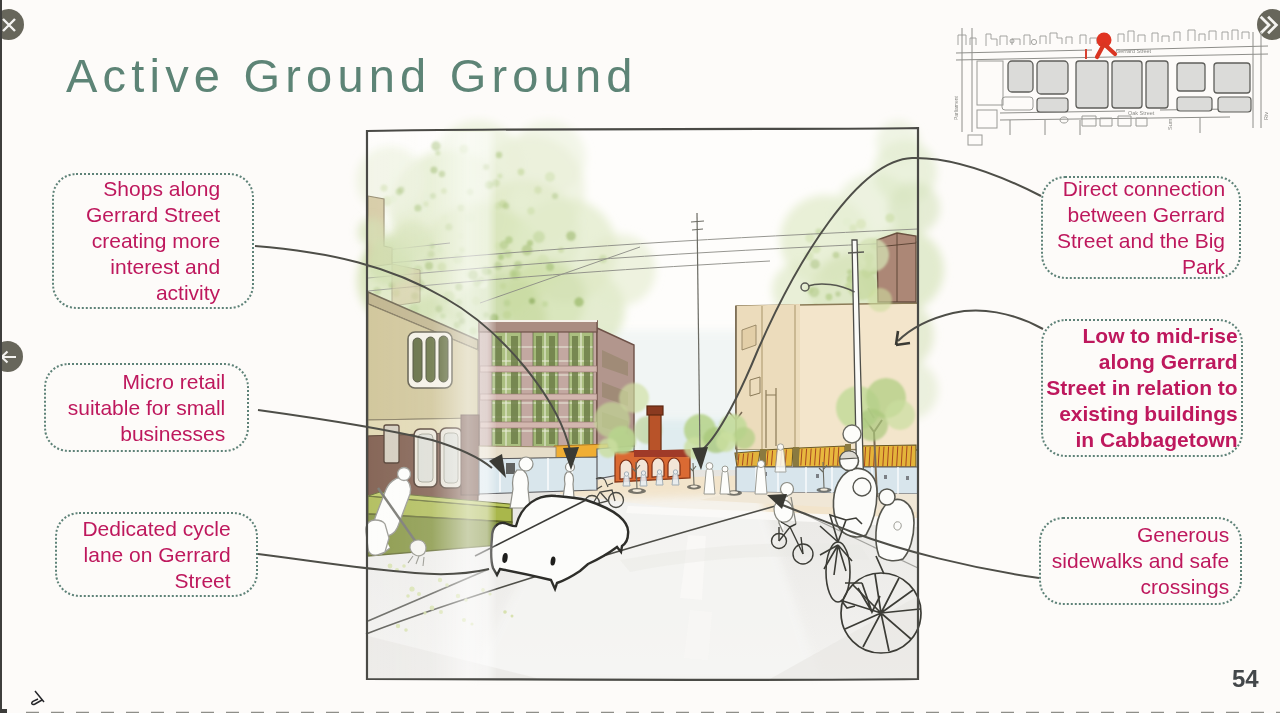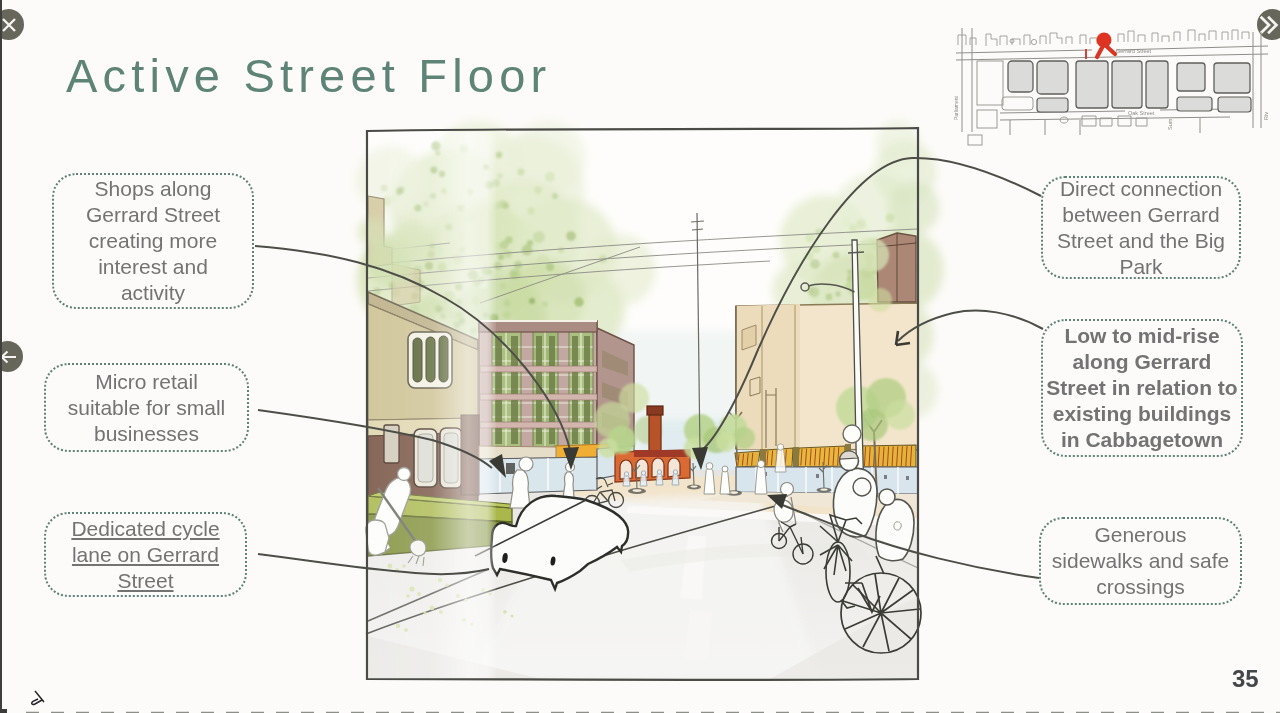--- a/index.html
+++ b/index.html
@@ -1,41 +1,41 @@
 <!DOCTYPE html>
 <html><head>
 <meta charset="utf-8">
 <style>
   html,body{margin:0;padding:0;}
   body{width:1280px;height:713px;overflow:hidden;background:#fdfbf9;
        font-family:"Liberation Sans", sans-serif;position:relative;}
   .callout{position:absolute;border:2px dotted #5e8278;border-radius:24px;
-       color:#737373;text-align:center;font-size:21px;line-height:26px;
+       color:#be185d;text-align:right;font-size:21px;line-height:26px;
        display:flex;align-items:center;justify-content:center;box-sizing:border-box;}
   .btn{position:absolute;width:31px;height:31px;border-radius:50%;background:#67665b;
        color:#f2f1ee;display:flex;align-items:center;justify-content:center;font-weight:700;}
 </style>
 </head>
 <body>
 
-<div style="position:absolute;left:66px;top:48px;color:#5d8476;font-size:47px;letter-spacing:5.2px;font-weight:400;">Active Street Floor</div>
+<div style="position:absolute;left:66px;top:48px;color:#5d8476;font-size:47px;letter-spacing:5.2px;font-weight:400;">Active Ground Ground</div>
 
 <div class="callout" style="left:52px;top:173px;width:202px;height:136px;">Shops along<br>Gerrard Street<br>creating more<br>interest and<br>activity</div>
 
 <div class="callout" style="left:44px;top:363px;width:205px;height:89px;">Micro retail<br>suitable for small<br>businesses</div>
 
-<div class="callout" style="left:44px;top:512px;width:203px;height:85px;text-decoration:underline;">Dedicated cycle<br>lane on Gerrard<br>Street</div>
+<div class="callout" style="left:55px;top:512px;width:203px;height:85px;">Dedicated cycle<br>lane on Gerrard<br>Street</div>
 
 <div class="callout" style="left:1041px;top:176px;width:200px;height:103px;">Direct connection<br>between Gerrard<br>Street and the Big<br>Park</div>
 
 <div class="callout" style="left:1041px;top:319px;width:202px;height:138px;font-weight:bold;">Low to mid-rise<br>along Gerrard<br>Street in relation to<br>existing buildings<br>in Cabbagetown</div>
 
 <div class="callout" style="left:1039px;top:517px;width:203px;height:88px;">Generous<br>sidewalks and safe<br>crossings</div>
 
-<div style="position:absolute;left:1232px;top:665px;color:#43474a;font-size:24px;font-weight:700;">35</div>
+<div style="position:absolute;left:1232px;top:665px;color:#43474a;font-size:24px;font-weight:700;">54</div>
 
 <div class="btn" style="left:-7px;top:9px;">
     <svg width="18" height="18" viewBox="0 0 18 18">
       <path d="M3,3 L15,15 M15,3 L3,15" stroke="#f4f3f0" stroke-width="2.4" fill="none"></path>
     </svg>
   </div>
 
 <div class="btn" style="left:-8px;top:341px;">
     <svg width="20" height="16" viewBox="0 0 20 16">
       <path d="M18,8 L4,8 M9.5,2.5 L3.5,8 L9.5,13.5" stroke="#f4f3f0" stroke-width="2.2" fill="none"></path>

